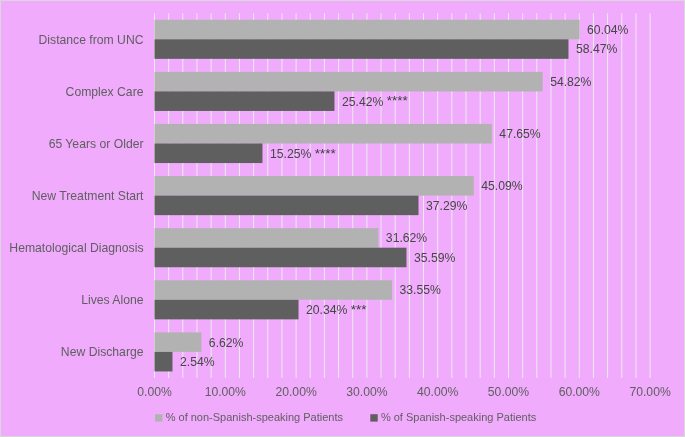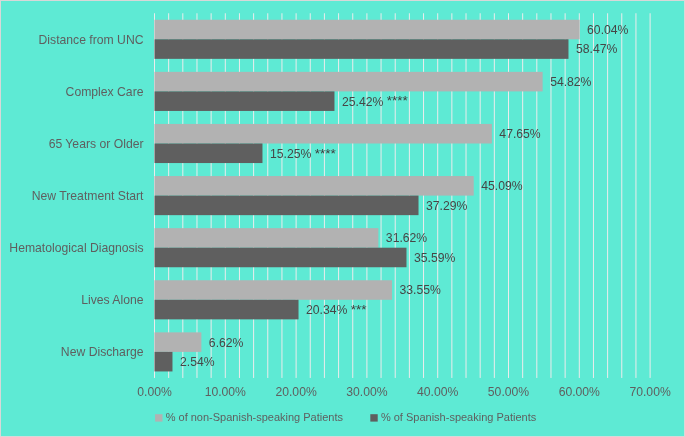--- a/index.html
+++ b/index.html
@@ -1,19 +1,19 @@
 <!DOCTYPE html>
 <html><head>
 <meta charset="utf-8">
 <style>
   html,body{margin:0;padding:0;background:#ffffff;}
   body{width:685px;height:437px;overflow:hidden;
        font-family:"Liberation Sans",sans-serif;}
   #chart-frame{position:absolute;left:0;top:0;width:685px;height:437px;
-       box-sizing:border-box;border:1px solid #d8d8d8;background:#5eead4;overflow:hidden;}
+       box-sizing:border-box;border:1px solid #d8d8d8;background:#f0abfc;overflow:hidden;}
   #plot-svg{position:absolute;left:-1px;top:-1px;display:block;}
 
   .cat-label{font-family:"Liberation Sans",sans-serif;font-size:12.2px;fill:#5f5f5f;}
   .tick-label{font-family:"Liberation Sans",sans-serif;font-size:12.2px;fill:#5f5f5f;}
   .val-label{font-family:"Liberation Sans",sans-serif;font-size:12.2px;fill:#464646;}
   .sig-label{font-family:"Liberation Sans",sans-serif;font-size:13.5px;fill:#3d3d3d;}
   .legend-label{font-family:"Liberation Sans",sans-serif;font-size:11px;fill:#5f5f5f;}
 </style>
 </head>
 <body>

